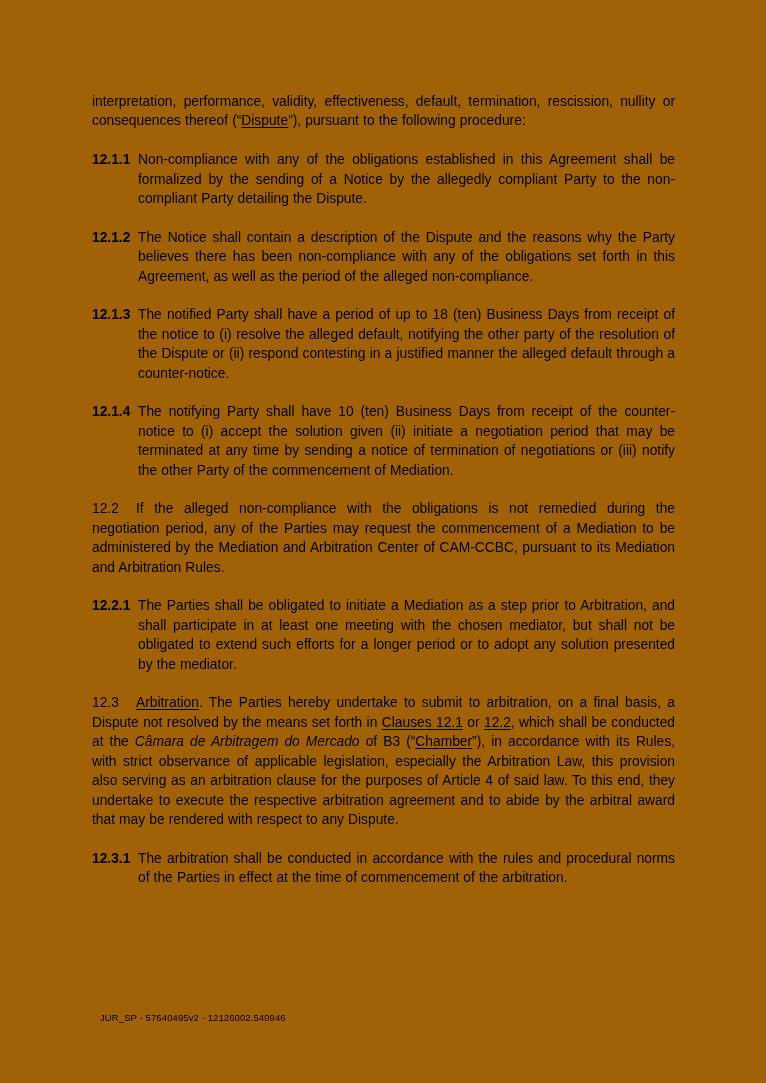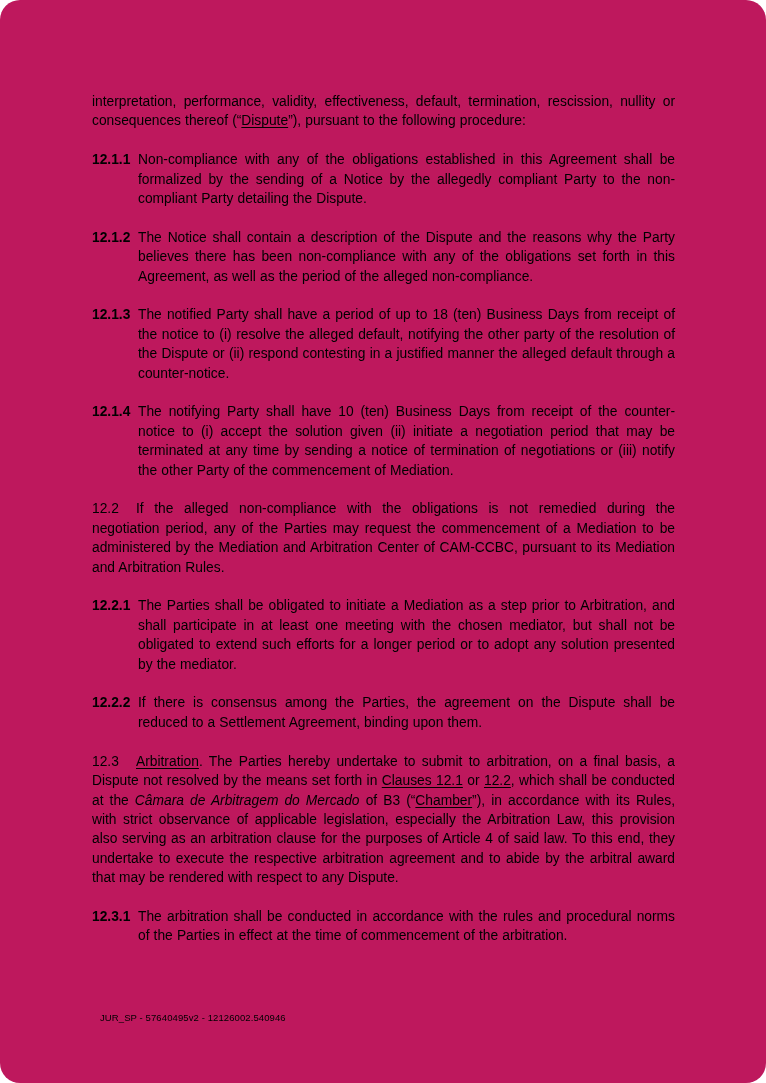--- a/index.html
+++ b/index.html
@@ -4,25 +4,24 @@
 <style>
   html, body {
     margin: 0;
     padding: 0;
     background: #ffffff;
   }
   .page {
     position: relative;
     width: 766px;
     height: 1083px;
-    background: #be185d;
+    background: #a16207;
     color: #000000;
     font-family: "Liberation Sans", sans-serif;
     overflow: hidden;
-    border-radius: 20px;
   }
   .content {
     position: absolute;
     left: 92px;
     top: 92px;
     width: 583px;
   }
   .para {
     margin: 0 0 19.4px 0;
     font-size: 13.8px;
@@ -78,21 +77,20 @@
     <p class="para hang"><span class="num">12.1.2</span><span>The Notice shall contain a description of the Dispute and the reasons why the Party believes there has been non-compliance with any of the obligations set forth in this Agreement, as well as the period of the alleged non-compliance.</span></p>
 
     <p class="para hang"><span class="num">12.1.3</span><span>The notified Party shall have a period of up to 18 (ten) Business Days from receipt of the notice to (i) resolve the alleged default, notifying the other party of the resolution of the Dispute or (ii) respond contesting in a justified manner the alleged default through a counter-notice.</span></p>
 
     <p class="para hang"><span class="num">12.1.4</span><span>The notifying Party shall have 10 (ten) Business Days from receipt of the counter-notice to (i) accept the solution given (ii) initiate a negotiation period that may be terminated at any time by sending a notice of termination of negotiations or (iii) notify the other Party of the commencement of Mediation.</span></p>
 
     <p class="para flush"><span class="num">12.2</span><span>If the alleged non-compliance with the obligations is not remedied during the negotiation period, any of the Parties may request the commencement of a Mediation to be administered by the Mediation and Arbitration Center of CAM-CCBC, pursuant to its Mediation and Arbitration Rules.</span></p>
 
     <p class="para hang"><span class="num">12.2.1</span><span>The Parties shall be obligated to initiate a Mediation as a step prior to Arbitration, and shall participate in at least one meeting with the chosen mediator, but shall not be obligated to extend such efforts for a longer period or to adopt any solution presented by the mediator.</span></p>
 
-    <p class="para hang"><span class="num">12.2.2</span><span>If there is consensus among the Parties, the agreement on the Dispute shall be reduced to a Settlement Agreement, binding upon them.</span></p>
 
     <p class="para flush extra-space-before"><span class="num">12.3</span><span class="u">Arbitration</span><span>. The Parties hereby undertake to submit to arbitration, on a final basis, a Dispute not resolved by the means set forth in </span><span class="u">Clauses 12.1</span><span> or </span><span class="u">12.2</span><span>, which shall be conducted at the </span><span class="i">Câmara de Arbitragem do Mercado</span><span> of B3 (“</span><span class="u">Chamber</span><span>”), in accordance with its Rules, with strict observance of applicable legislation, especially the Arbitration Law, this provision also serving as an arbitration clause for the purposes of Article 4 of said law. To this end, they undertake to execute the respective arbitration agreement and to abide by the arbitral award that may be rendered with respect to any Dispute.</span></p>
 
     <p class="para hang"><span class="num">12.3.1</span><span>The arbitration shall be conducted in accordance with the rules and procedural norms of the Parties in effect at the time of commencement of the arbitration.</span></p>
 
   </div>
 
   <div class="footer">JUR_SP - 57640495v2 - 12126002.540946</div>
 </div>
 

